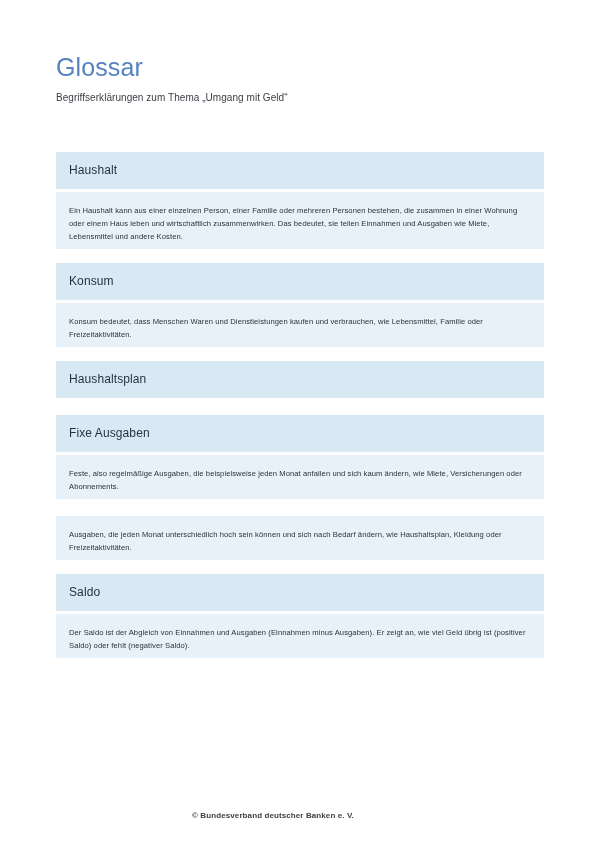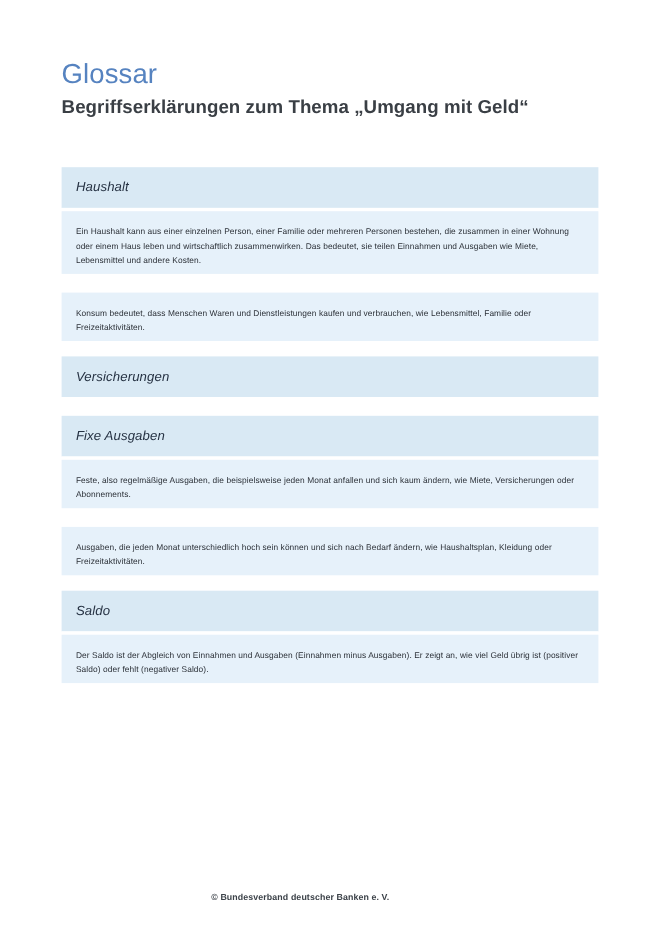--- a/index.html
+++ b/index.html
@@ -35,22 +35,22 @@
   .doc-title {
     font-size: 25px;
     font-weight: 400;
     color: #5683c0;
     letter-spacing: 0.1px;
     line-height: 30px;
     margin: 0;
   }
 
   .doc-subtitle {
-    font-size: 17px;
-    font-weight: 700;
+    font-size: 10px;
+    font-weight: 400;
     color: #3a3f45;
     line-height: 16px;
     margin: 8px 0 0 0;
     letter-spacing: 0.05px;
   }
 
   
   .glossary {
     position: absolute;
     left: 56px;
@@ -62,21 +62,20 @@
     margin-bottom: 14px;
   }
   .entry:last-child {
     margin-bottom: 16px;
   }
 
   .entry-header {
     background: #d9e9f4;
     padding: 11px 13px 11px 13px;
     box-sizing: border-box;
-    font-style: italic;
   }
 
   .entry-term {
     font-size: 12px;
     font-weight: 400;
     color: #263243;
     line-height: 15px;
     margin: 0;
     letter-spacing: 0.1px;
   }
@@ -135,29 +134,32 @@
       <div class="entry-header">
         <h2 class="entry-term">Haushalt</h2>
       </div>
       <div class="entry-divider"></div>
       <div class="entry-body">
         <p class="entry-def">Ein Haushalt kann aus einer einzelnen Person, einer Familie oder mehreren Personen bestehen, die zusammen in einer Wohnung oder einem Haus leben und wirtschaftlich zusammenwirken. Das bedeutet, sie teilen Einnahmen und Ausgaben wie Miete, Lebensmittel und andere Kosten.</p>
       </div>
     </div>
 
     <div class="entry">
+      <div class="entry-header">
+        <h2 class="entry-term">Konsum</h2>
+      </div>
       <div class="entry-divider"></div>
       <div class="entry-body">
         <p class="entry-def">Konsum bedeutet, dass Menschen Waren und Dienstleistungen kaufen und verbrauchen, wie Lebensmittel, Familie oder Freizeitaktivitäten.</p>
       </div>
     </div>
 
     <div class="entry">
       <div class="entry-header">
-        <h2 class="entry-term">Versicherungen</h2>
+        <h2 class="entry-term">Haushaltsplan</h2>
       </div>
       <div class="entry-divider"></div>
     </div>
 
     <div class="entry">
       <div class="entry-header">
         <h2 class="entry-term">Fixe Ausgaben</h2>
       </div>
       <div class="entry-divider"></div>
       <div class="entry-body">

